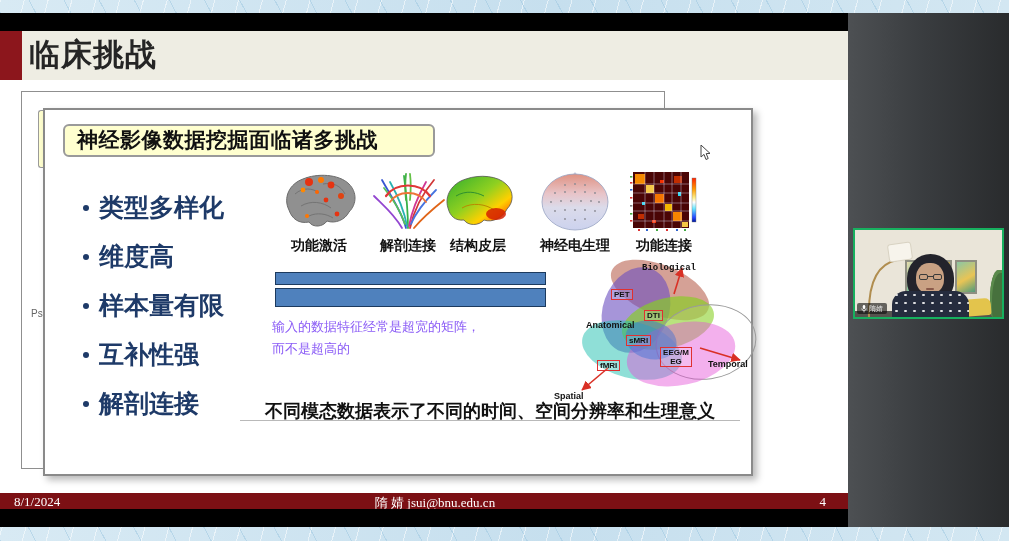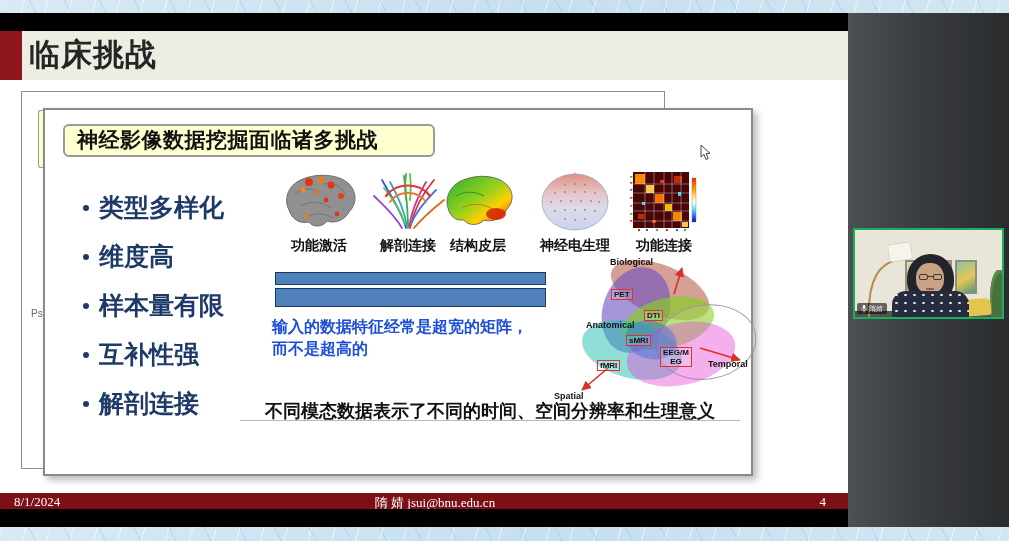--- a/index.html
+++ b/index.html
@@ -35,21 +35,21 @@
   .mod{position:absolute;top:60px;width:88px;text-align:center;}
   .mod .img{margin:0 auto;}
   .mod .lbl{margin-top:1px;font-size:14px;font-weight:bold;color:#111;white-space:nowrap;}
   .mod1{left:230px;} .mod2{left:319px;} .mod3{left:389px;} .mod4{left:486px;} .mod5{left:575px;}
 
   .blue-bars{position:absolute;left:230px;top:162px;width:271px;height:35px;}
   .blue-bars .bar{position:absolute;left:0;width:271px;background:#4f81bd;border:1px solid #1c3a5e;box-sizing:border-box;}
   .blue-bars .bar1{top:0;height:13px;}
   .blue-bars .bar2{top:16px;height:19px;}
 
-  .matrix-note{position:absolute;left:227px;top:206px;width:300px;font-size:16px;font-weight:bold;color:#1d4ed8;line-height:22px;}
+  .matrix-note{position:absolute;left:227px;top:206px;width:300px;font-size:13px;font-weight:normal;color:#8b5cf6;line-height:22px;}
 
   .venn{position:absolute;left:503px;top:140px;width:210px;height:152px;}
   .venn .vlabel{position:absolute;font-size:9px;font-weight:bold;color:#111;white-space:nowrap;}
   .venn .vset{position:absolute;border:1px solid #e03030;padding:0 2px;font-size:8px;font-weight:bold;color:#111;background:rgba(255,255,255,.15);line-height:9px;text-align:center;}
 
   .bottom-line{position:absolute;left:195px;top:310px;width:500px;height:1px;background:#b9b9b9;}
   .bottom-note{position:absolute;left:195px;top:289px;width:500px;text-align:center;font-size:18px;font-weight:bold;color:#111;white-space:nowrap;}
 
   .footer-red{position:absolute;left:0;top:480px;width:848px;height:16px;background:#7c1014;color:#ffffff;font-family:"Liberation Serif","DejaVu Serif",serif;font-size:13px;}
   .footer-date{position:absolute;left:14px;top:1px;}
@@ -298,21 +298,21 @@
           <ellipse cx="84" cy="100" rx="51" ry="28" fill="#1fc0b0" opacity=".5" transform="rotate(14 84 100)"></ellipse>
           <ellipse cx="158" cy="92" rx="50" ry="37" fill="rgba(255,255,255,.12)" stroke="#9a9a9a" stroke-width="1" transform="rotate(-8 158 92)"></ellipse>
           <ellipse cx="133" cy="104" rx="55" ry="31" fill="#e44fd8" opacity=".45" transform="rotate(-12 133 104)"></ellipse>
           <ellipse cx="103" cy="90" rx="26" ry="19" fill="#3d6fd6" opacity=".45" transform="rotate(15 103 90)"></ellipse>
           <g stroke="#d93025" stroke-width="1.6" marker-end="url(#ah)">
             <line x1="126" y1="44" x2="134" y2="18"></line>
             <line x1="152" y1="98" x2="192" y2="110"></line>
             <line x1="60" y1="118" x2="34" y2="140"></line>
           </g>
         </svg>
-        <div class="vlabel" style="left:62px;top:7px;width:86px;text-align:left;">Biological</div>
+        <div class="vlabel" style="left:62px;top:13px;width:86px;text-align:right;font-family:Liberation Mono, monospace;">Biological</div>
         <div class="vlabel" style="left:38px;top:70px;">Anatomical</div>
         <div class="vlabel" style="left:160px;top:109px;">Temporal</div>
         <div class="vlabel" style="left:6px;top:141px;">Spatial</div>
         <div class="vset" style="left:63px;top:39px;">PET</div>
         <div class="vset" style="left:96px;top:60px;">DTI</div>
         <div class="vset" style="left:78px;top:85px;">sMRI</div>
         <div class="vset" style="left:49px;top:110px;">fMRI</div>
         <div class="vset" style="left:112px;top:97px;width:26px;word-break:break-all;">EEG/MEG</div>
       </div>
 

